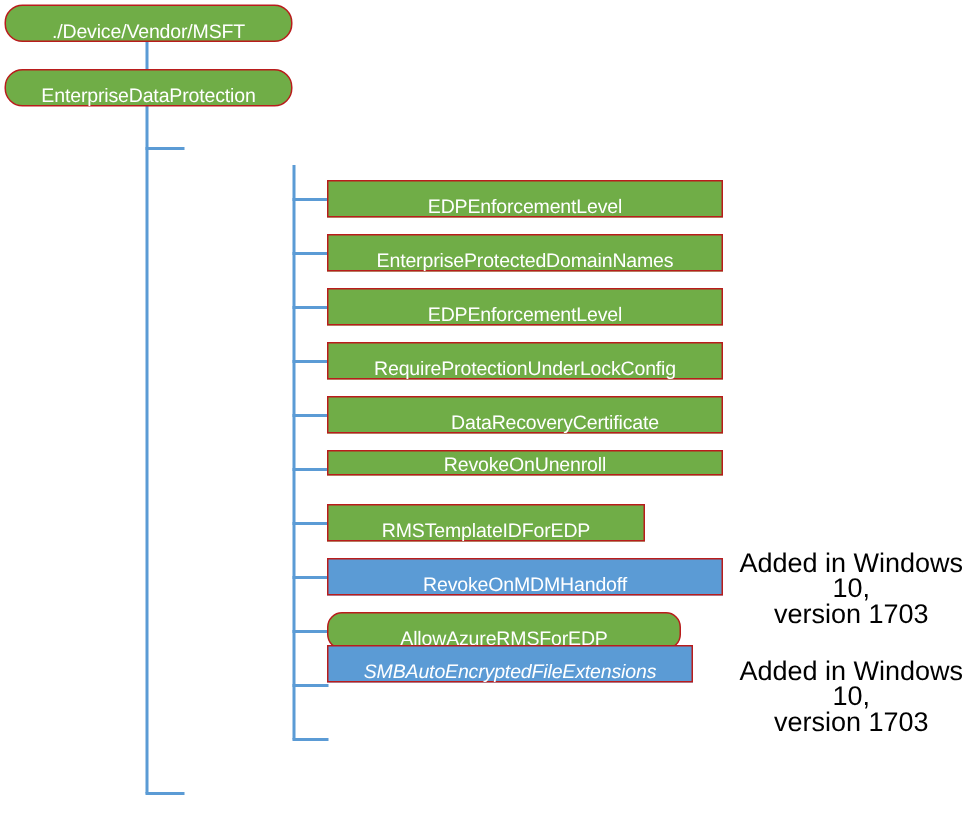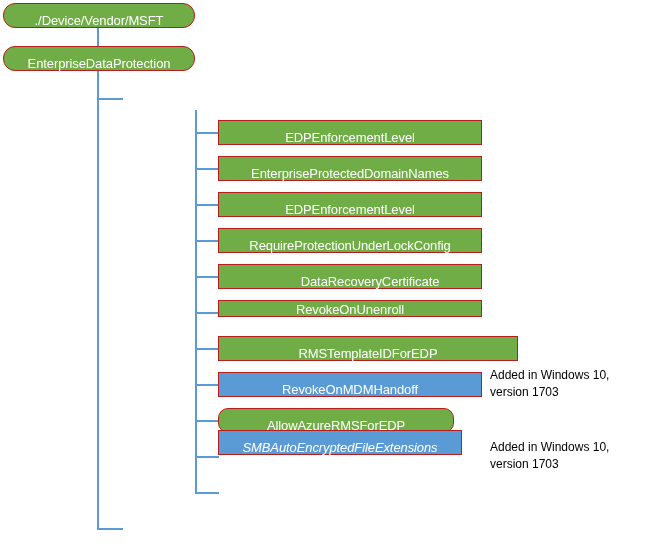--- a/index.html
+++ b/index.html
@@ -42,23 +42,23 @@
     background: #70AD47;
   }
   .node.pill { border-radius: 12px; }
   .node.rect { border-radius: 0; }
   .node.blue { background: #5B9BD5; }
 
   
   .annot {
     position: absolute;
     color: #000000;
-    font-size: 12px;
+    font-size: 18px;
     line-height: 17px;
-    text-align: left;
+    text-align: center;
     white-space: pre-line;
   }
 </style>
 </head>
 <body>
 
 <div id="diagram">
 
   <div class="conn v" style="left:97px; top:27px; height:25px;"></div>
 
@@ -113,21 +113,21 @@
   </div>
 
   <div class="node rect" style="left:218px; top:264px; width:264px; height:25px;padding-left:40px;">
     <span>DataRecoveryCertificate</span>
   </div>
 
   <div class="node rect" style="left:218px; top:300px; width:264px; height:17px;">
     <span>RevokeOnUnenroll</span>
   </div>
 
-  <div class="node rect" style="left:218px; top:336px; width:300px; height:25px;">
+  <div class="node rect" style="left:218px; top:336px; width:212px; height:25px;">
     <span>RMSTemplateIDForEDP</span>
   </div>
 
   <div class="node rect blue" style="left:218px; top:372px; width:264px; height:25px;">
     <span>RevokeOnMDMHandoff</span>
   </div>
 
   <div class="node rect" style="left:218px; top:408px; width:236px; height:25px;border-radius:10px;">
     <span>AllowAzureRMSForEDP</span>
   </div>

